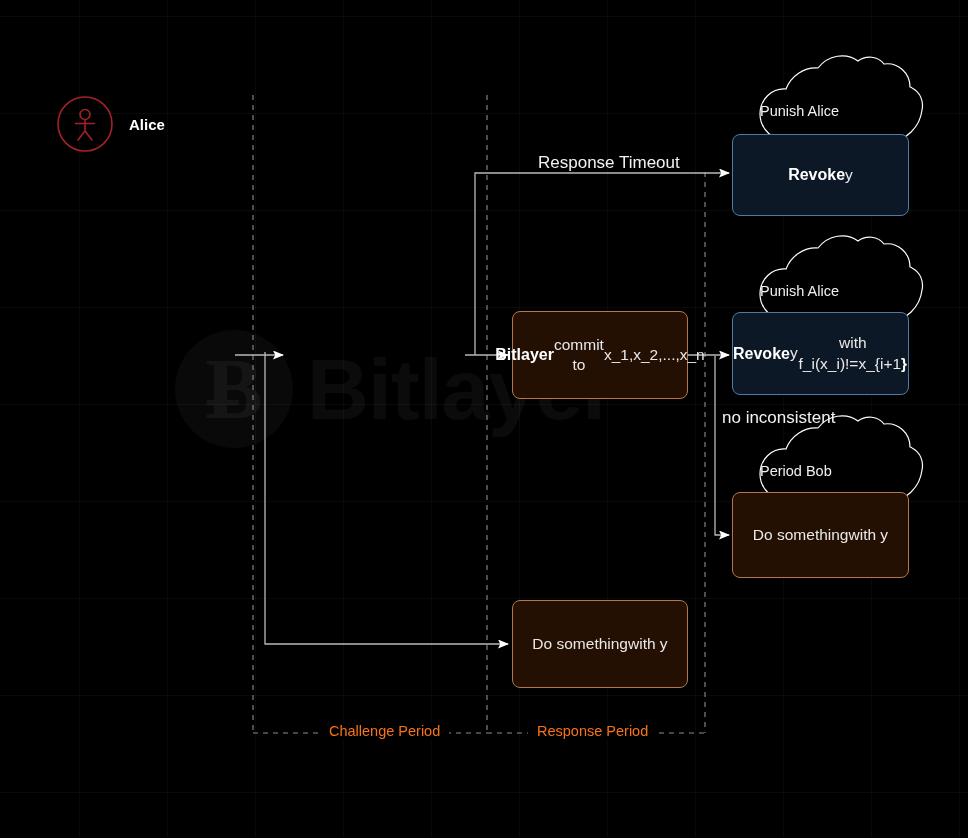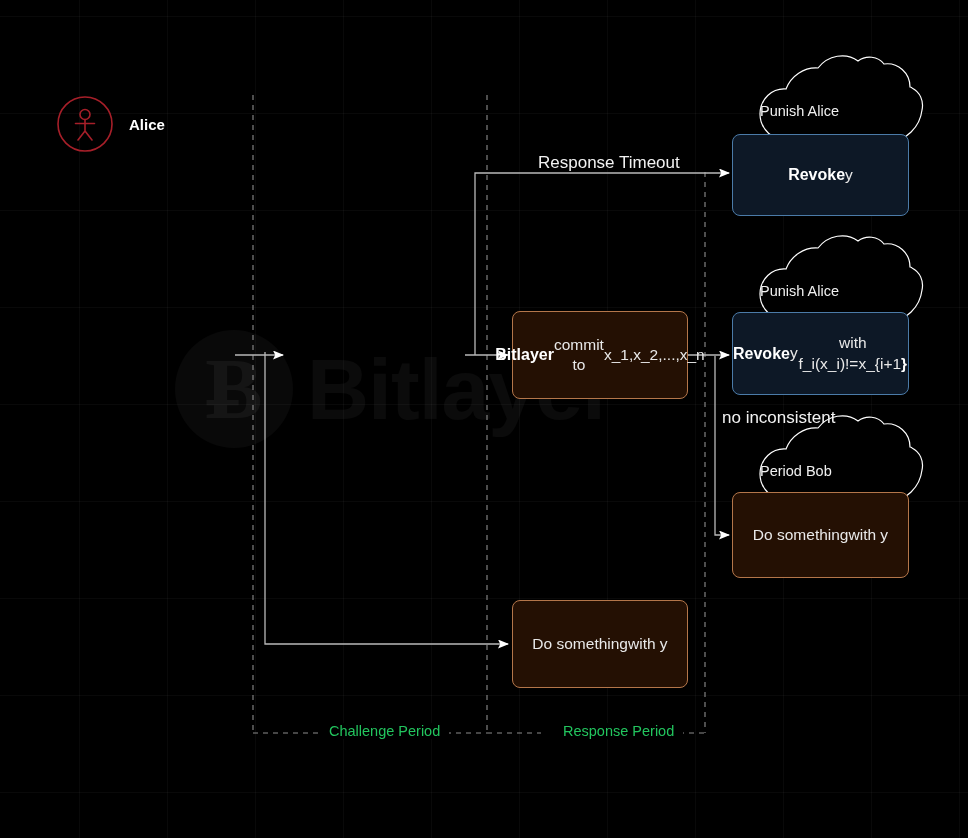--- a/index.html
+++ b/index.html
@@ -70,21 +70,21 @@
 
   
   .cloud{position:absolute;}
   .cloud .cloud-label{
     position:absolute;width:100%;text-align:left;
     font-size:14.5px;color:#f0f0f0;
   }
 
   
   .lbl{position:absolute;font-size:17px;color:#f2f2f2;white-space:nowrap;}
-  .lbl-period{position:absolute;font-size:14.5px;color:#22c55e;white-space:nowrap;
+  .lbl-period{position:absolute;font-size:14.5px;color:#f97316;white-space:nowrap;
     background:#000;padding:0 9px;}
 </style>
 </head>
 <body>
 
 <div id="stage">
 
   <div class="grid"></div>
 
   <div class="watermark">
@@ -214,15 +214,15 @@
 
   <div class="node node-brown" style="left:512px;top:600px;width:176px;height:88px;">
     <div class="sub">Do something</div>
     <div class="sub">with y</div>
   </div>
 
   <div class="lbl" style="left:538px;top:153px;">Response Timeout</div>
   <div class="lbl" style="left:722px;top:408px;">no inconsistent</div>
 
   <div class="lbl-period" style="left:320px;top:723px;">Challenge Period</div>
-  <div class="lbl-period" style="left:554px;top:723px;">Response Period</div>
+  <div class="lbl-period" style="left:528px;top:723px;">Response Period</div>
 
 </div>
 
 </body></html>

